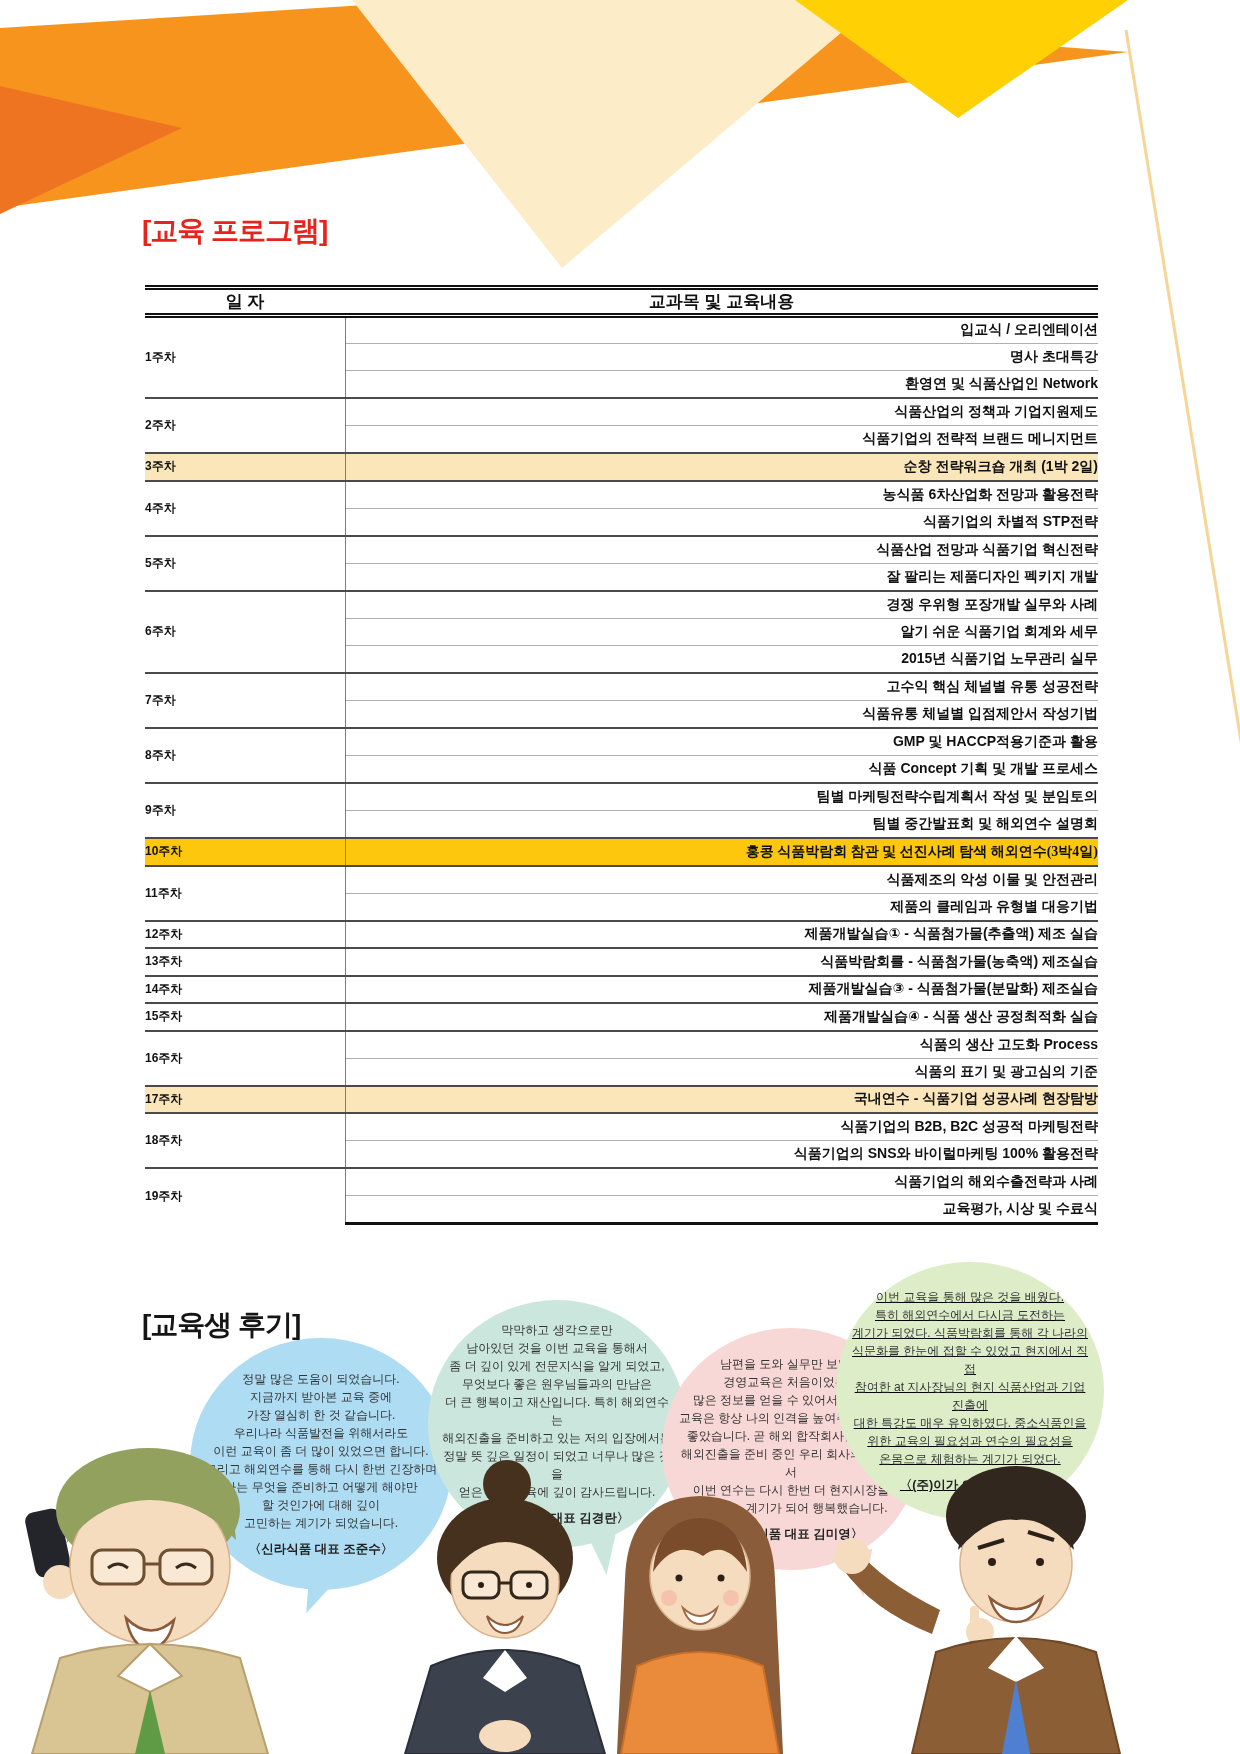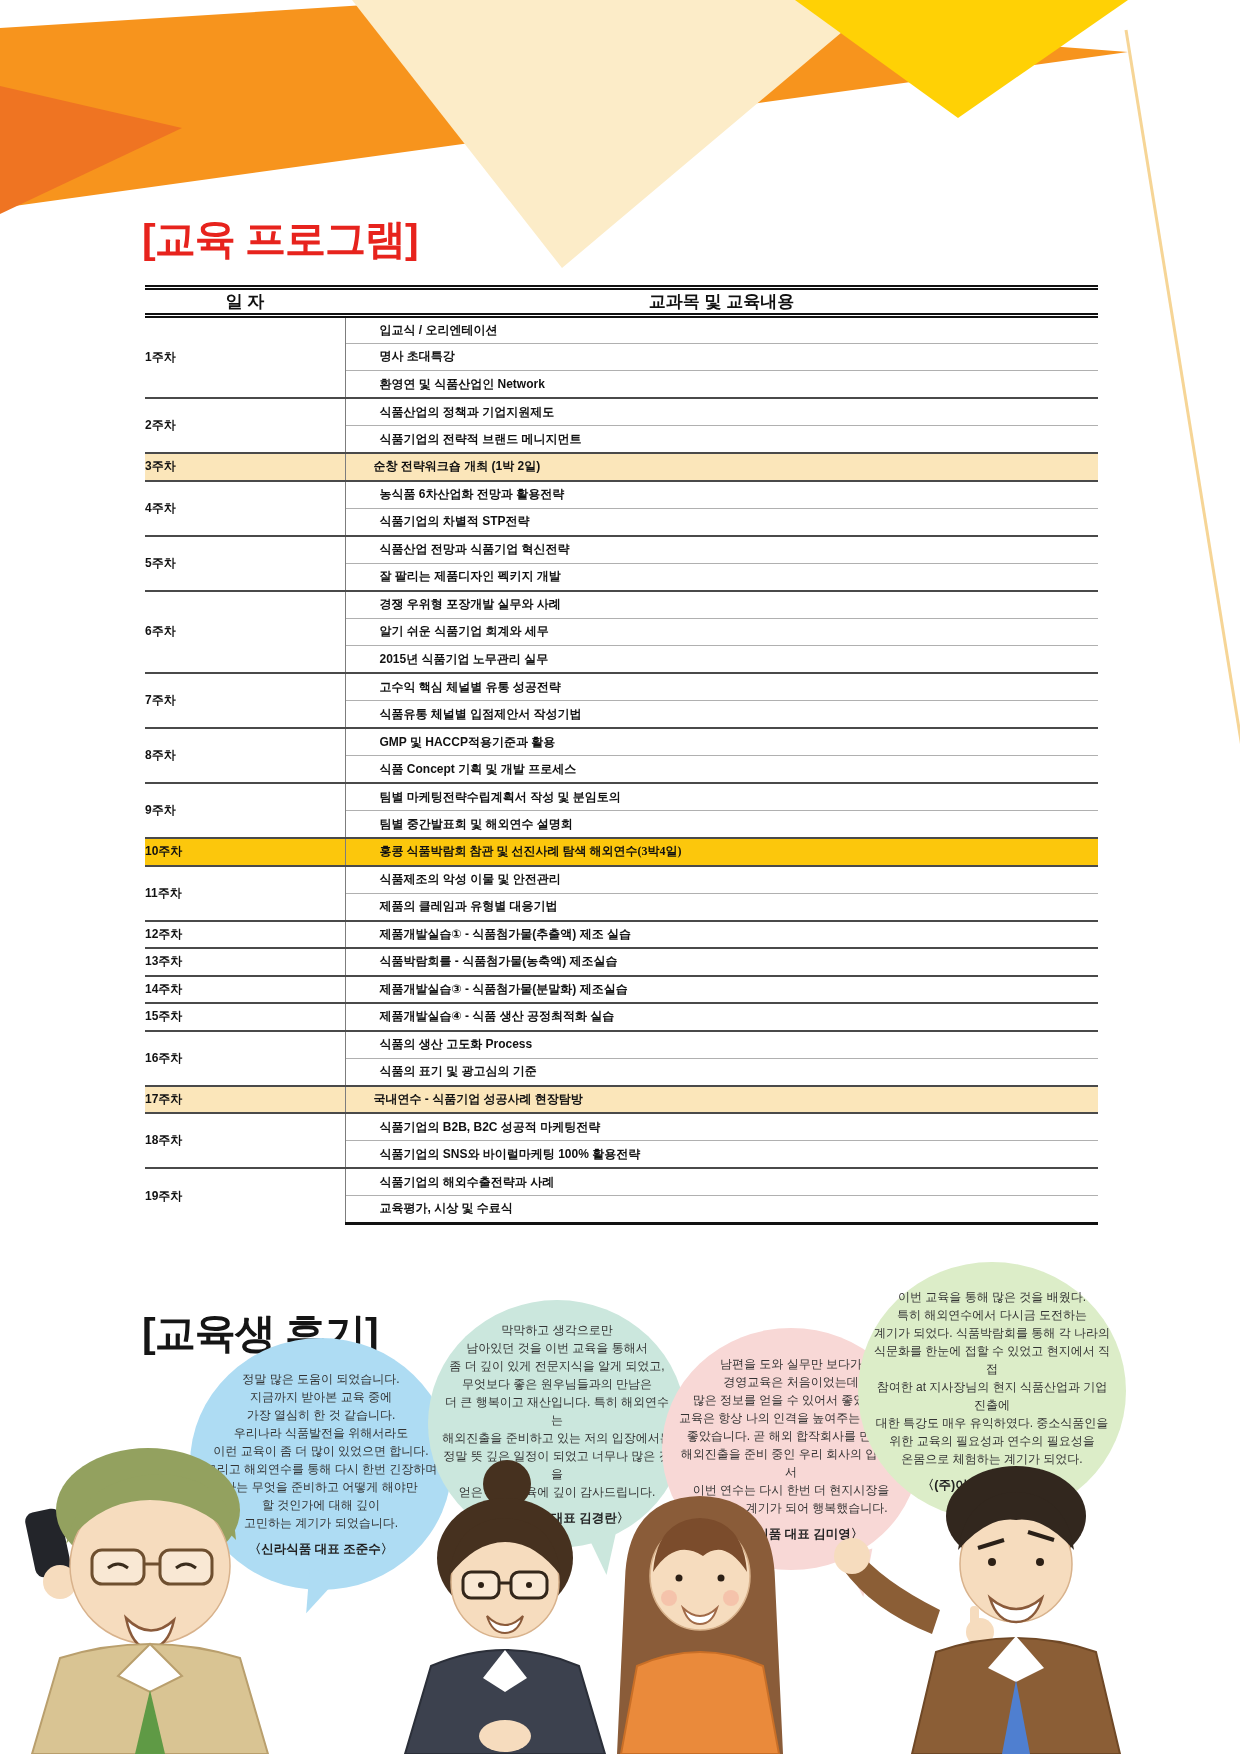--- a/index.html
+++ b/index.html
@@ -13,38 +13,38 @@
   }
   *{margin:0;padding:0;box-sizing:border-box;}
   html,body{background:#fff;}
   body{font-family:"Liberation Sans","DejaVu Sans",sans-serif;}
   #page{position:relative;width:1240px;height:1754px;background:#fff;overflow:hidden;}
 
   
   #header-art{position:absolute;left:0;top:0;pointer-events:none;}
 
   
-  .sec-title{position:absolute;left:142px;font-size:41px;font-weight:700;letter-spacing:-1px;white-space:nowrap;}
+  .sec-title{position:absolute;left:142px;font-size:28px;font-weight:700;letter-spacing:-1px;white-space:nowrap;}
   #program-title{top:212px;color:var(--title-red);}
   #reviews-title{top:1306px;color:#151515;}
   .sec-title .lead{font-weight:900;}
 
   
   #program-table{position:absolute;left:145px;top:285px;width:953px;border-collapse:collapse;table-layout:fixed;}
   #program-table thead th{
     height:27px;font-size:17px;font-weight:700;color:#111;text-align:center;vertical-align:middle;
     border-top:5px double #111;border-bottom:5px double #111;
   }
   #program-table tbody tr{height:27.5px;}
   #program-table td{vertical-align:middle;color:#111;}
   .week-cell{
     text-align:left;font-size:12px;font-weight:700;border-right:1.5px solid #7d7d7d;
   }
   .content-cell{
-    padding-left:34px;text-align:left;font-size:12px;font-weight:700;
+    padding-left:34px;text-align:right;font-size:14px;font-weight:700;
   }
   tr.week-start > td{border-top:2px solid #4a4a4a;}
   tr.sub-row > td{border-top:1px solid #b0b0b0;margin-top:7px;}
   #program-table tbody tr:last-child td{border-bottom:3.5px solid #111;}
   tr.hl-cream > td{background:var(--hl-cream);}
   tr.hl-cream > td.content-cell{color:#5a4716;padding-left:28px;}
   tr.hl-gold > td{background:var(--hl-gold);}
   tr.hl-gold > td.content-cell{color:#332500;font-family:Liberation Serif, serif;}
 
   
@@ -59,21 +59,21 @@
     position:absolute;width:0;height:0;
     border-left:9px solid transparent;border-right:22px solid transparent;
     border-top:44px solid var(--bubble-color,#eee);
   }
   #bubble-1{left:190px;top:1338px;width:262px;height:252px;}
   #tail-1{left:303px;top:1572px;transform:rotate(16deg);}
   #bubble-2{left:428px;top:1300px;width:258px;height:248px;}
   #tail-2{left:592px;top:1530px;transform:rotate(-14deg);}
   #bubble-3{left:662px;top:1328px;width:258px;height:242px;}
   #tail-3{left:848px;top:1552px;transform:rotate(-16deg);}
-  #bubble-4{left:858px;top:1262px;width:268px;height:258px;}
+  #bubble-4{left:836px;top:1262px;width:268px;height:258px;text-decoration:underline;}
   #tail-4{left:992px;top:1503px;transform:rotate(6deg);}
 
   .character{position:absolute;pointer-events:none;}
   #char-1{left:0px;top:1390px;}
   #char-2{left:365px;top:1440px;}
   #char-3{left:575px;top:1460px;}
   #char-4{left:820px;top:1420px;}
 </style>
 </head>
 <body>

